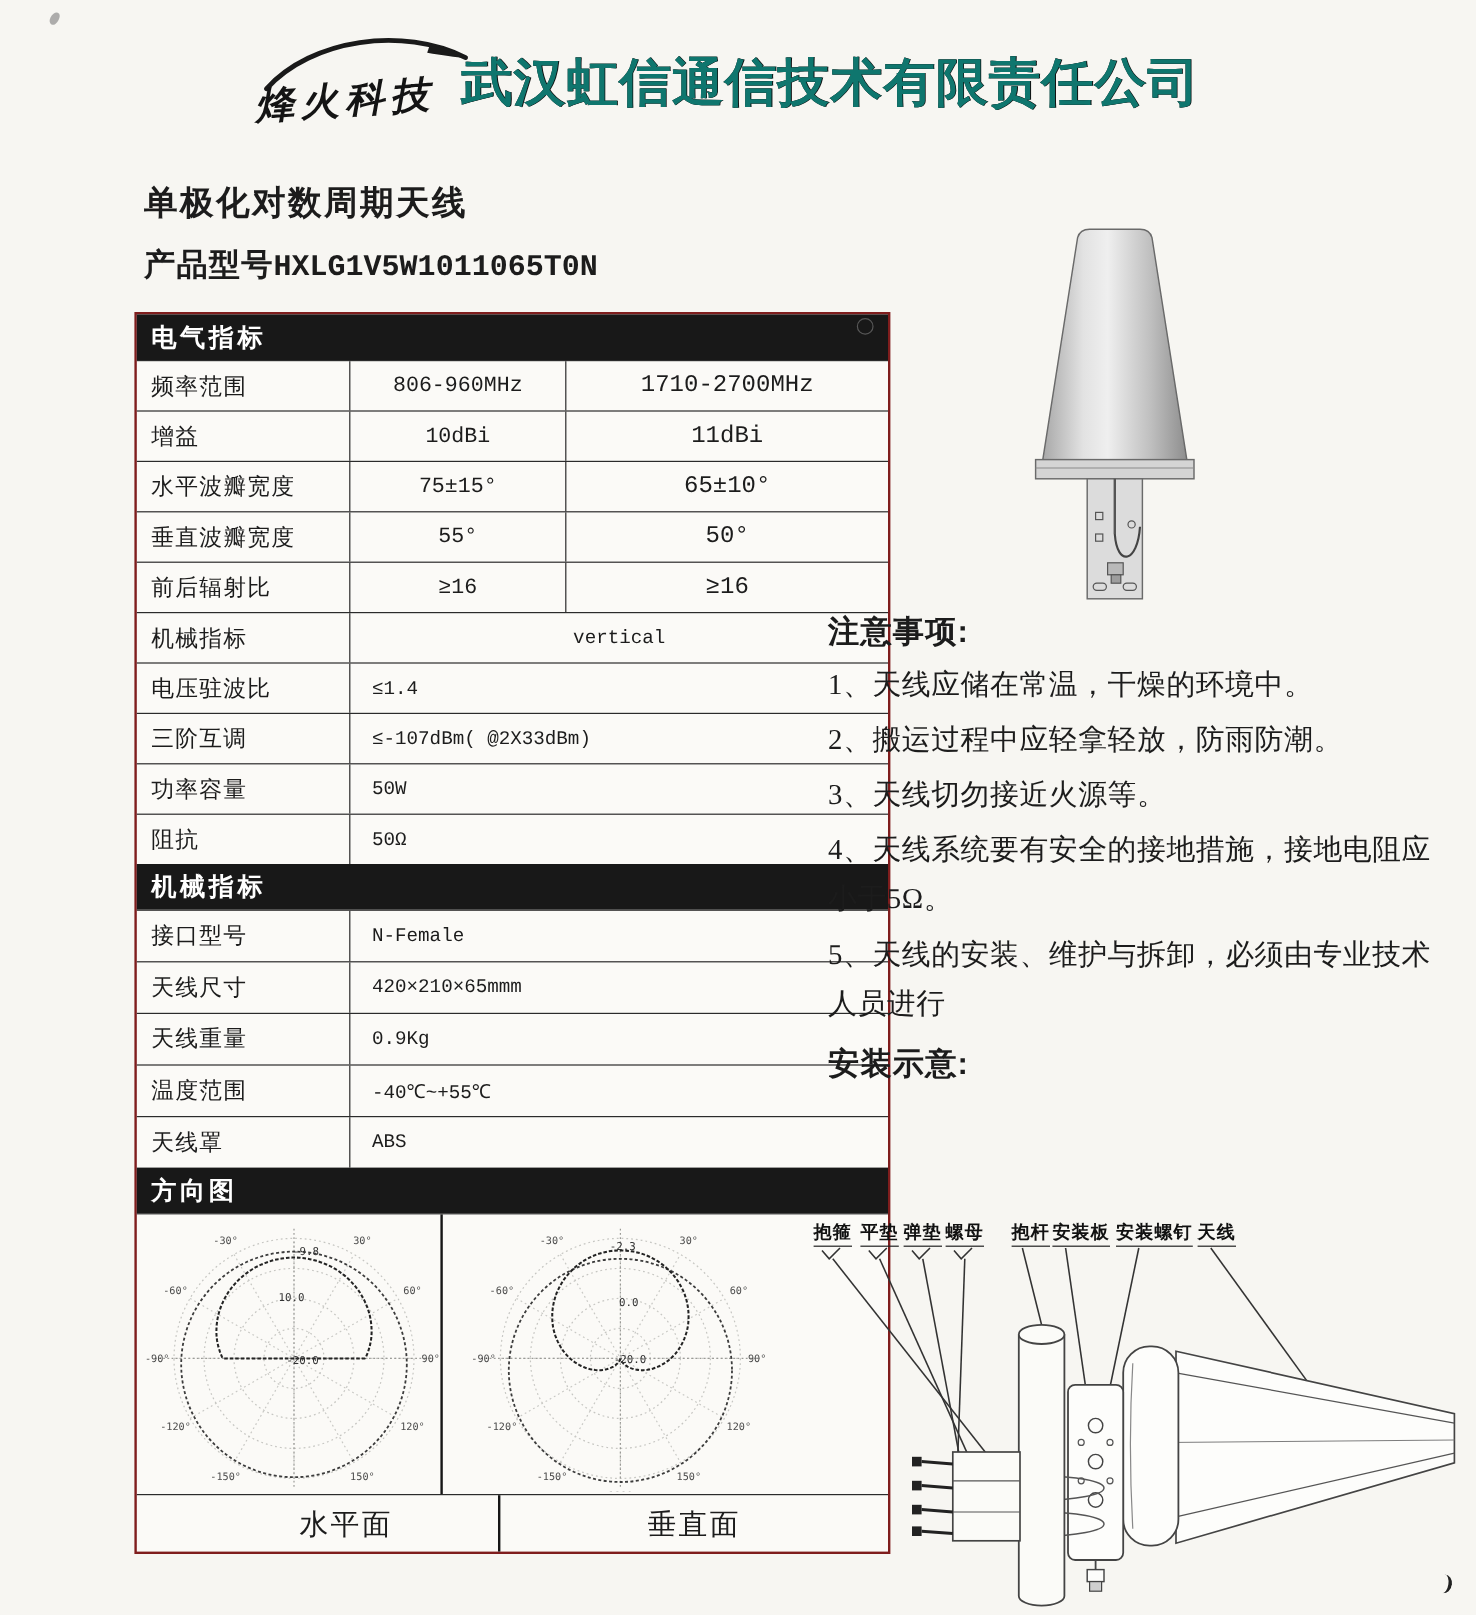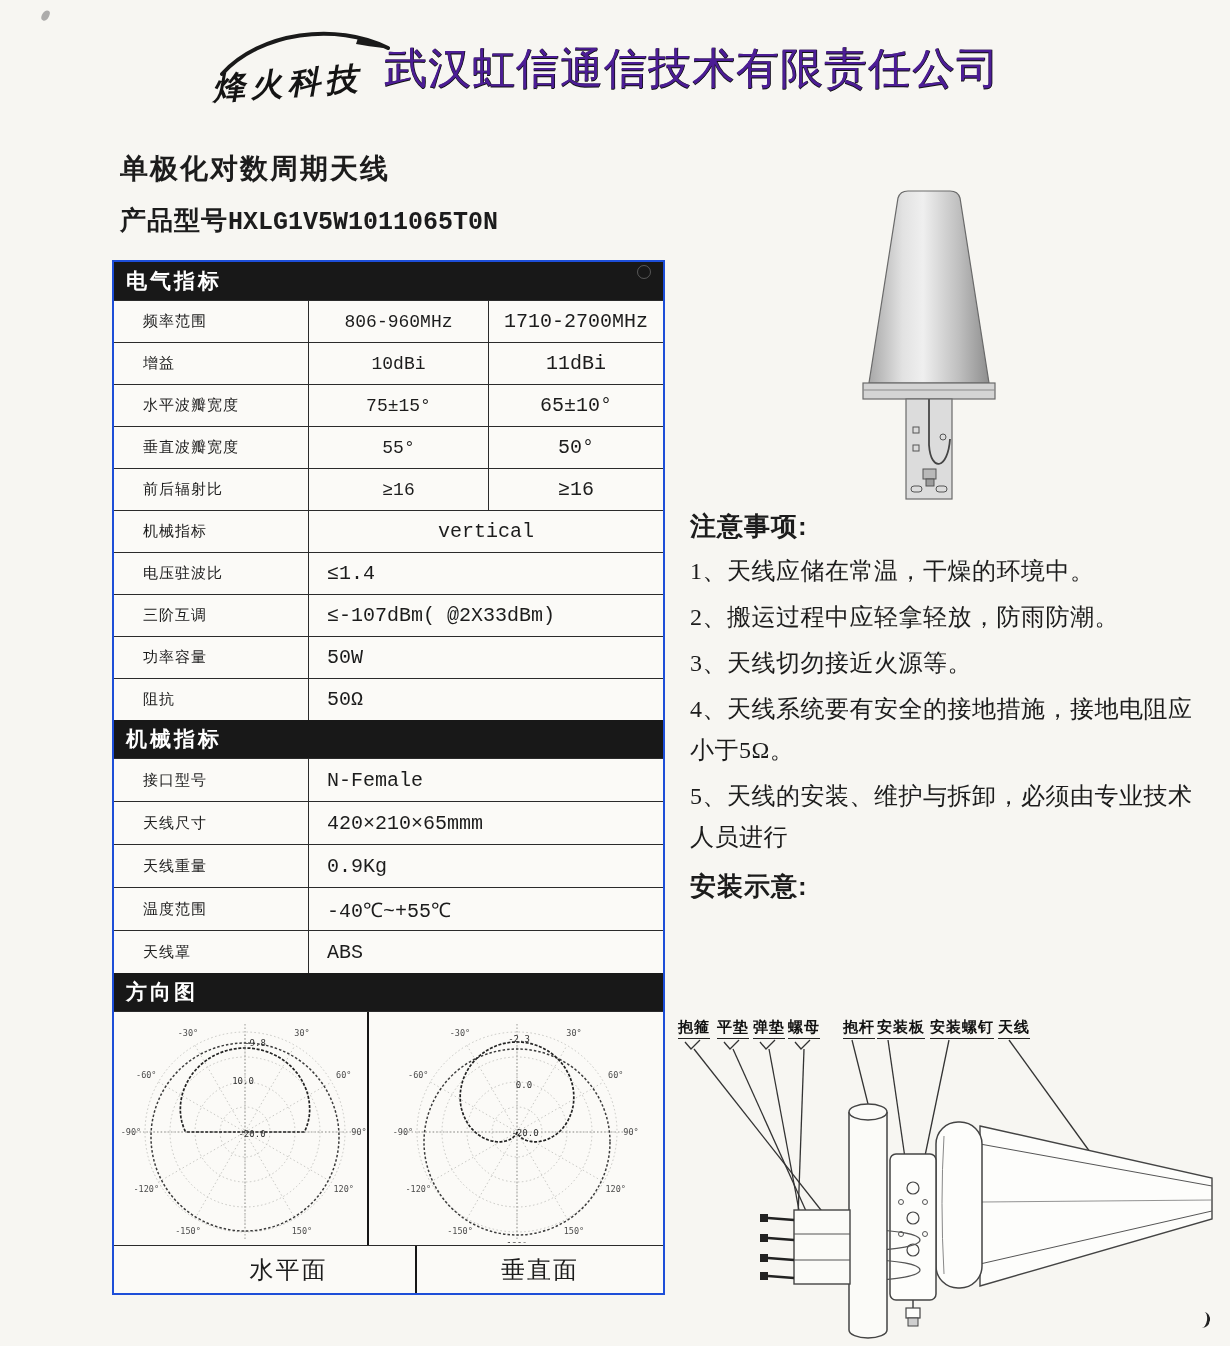--- a/index.html
+++ b/index.html
@@ -5,49 +5,49 @@
   html,body{margin:0;padding:0;}
   body{background:#e9e8e4;}
   .page{position:relative;width:1230px;height:1346px;background:#f7f6f2;overflow:hidden;
         font-family:"Liberation Serif","DejaVu Serif",serif;color:#1c1c1c;}
   
   .logo-wrap{position:absolute;left:208px;top:22px;width:190px;height:86px;}
   .logo-swoosh{position:absolute;left:0;top:0;}
   .logo-text{position:absolute;left:8px;top:40px;font-size:32px;font-weight:bold;
              transform:skewX(-14deg) rotate(-4deg);letter-spacing:5px;color:#141414;
              font-family:"Liberation Serif",serif;}
-  .company{position:absolute;left:384px;top:40px;font-size:43px;font-weight:400;
+  .company{position:absolute;left:384px;top:40px;font-size:43px;font-weight:700;
            font-family:"Liberation Sans","DejaVu Sans",sans-serif;letter-spacing:1px;
-           color:#4c1d95;text-shadow:0.7px 0 0 #111, 0 0.5px 0 #111;}
+           color:#0f766e;text-shadow:0.7px 0 0 #111, 0 0.5px 0 #111;}
   
   .prod-title{position:absolute;left:120px;top:150px;font-size:28px;font-weight:bold;
               font-family:"Liberation Sans","DejaVu Sans",sans-serif;letter-spacing:2px;}
   .prod-model{position:absolute;left:120px;top:203px;font-size:26px;font-weight:bold;
               font-family:"Liberation Sans","DejaVu Sans",sans-serif;letter-spacing:1px;}
   .prod-model .model-val{font-family:"Liberation Mono","DejaVu Sans Mono",monospace;
               font-weight:bold;font-size:25px;letter-spacing:0;}
   
-  .spec-table{position:absolute;left:112px;top:260px;width:553px;border:2px solid #1d4ed8;
+  .spec-table{position:absolute;left:112px;top:260px;width:630px;border:2px solid #7f1d1d;
               background:#fbfaf7;box-sizing:border-box;}
   .section-bar{position:relative;height:38px;background:#181818;color:#fff;display:flex;align-items:center;
                padding-left:12px;font-family:"Liberation Sans","DejaVu Sans",sans-serif;
                font-weight:bold;font-size:21px;letter-spacing:3px;}
   .corner-mark{position:absolute;right:12px;top:3px;width:12px;height:12px;border:1.5px solid #8a8a8a;
                border-radius:50%;opacity:.55;}
   .trow{display:flex;border-top:1px solid #2b2b2b;box-sizing:border-box;}
   .trow.h42{height:42px;} .trow.h43{height:43px;}
   .trow:first-child{border-top:none;}
   .c1{width:178px;border-right:1.5px solid #2b2b2b;display:flex;align-items:center;
-      padding-left:12px;font-size:15px;box-sizing:border-box;letter-spacing:1px;margin-left:17px;}
+      padding-left:12px;font-size:19px;box-sizing:border-box;letter-spacing:1px;}
   .c2{width:180px;border-right:1.5px solid #2b2b2b;display:flex;align-items:center;justify-content:center;
       font-family:"Liberation Mono","DejaVu Sans Mono",monospace;font-size:18px;box-sizing:border-box;}
   .c3{flex:1;display:flex;align-items:center;justify-content:center;
       font-family:"Liberation Mono","DejaVu Sans Mono",monospace;font-size:20px;}
   .cv{flex:1;display:flex;align-items:center;padding-left:18px;
-      font-family:"Liberation Mono","DejaVu Sans Mono",monospace;font-size:20px;box-sizing:border-box;text-align:right;}
+      font-family:"Liberation Mono","DejaVu Sans Mono",monospace;font-size:16px;box-sizing:border-box;text-align:right;}
   .cv.center{justify-content:center;padding-left:0;}
   .plots-row{display:flex;height:233px;border-top:1px solid #2b2b2b;}
   .plot-cell{position:relative;box-sizing:border-box;}
   .plot-cell.left{width:255px;border-right:2px solid #161616;}
   .plot-cell.right{flex:1;}
   .captions-row{display:flex;height:47px;border-top:1px solid #2b2b2b;padding-left:48px;}
   .cap-cell{display:flex;align-items:center;justify-content:center;font-size:24px;letter-spacing:2px;
             box-sizing:border-box;}
   .cap-cell.left{width:255px;border-right:2px solid #161616;}
   .cap-cell.right{flex:1;}

